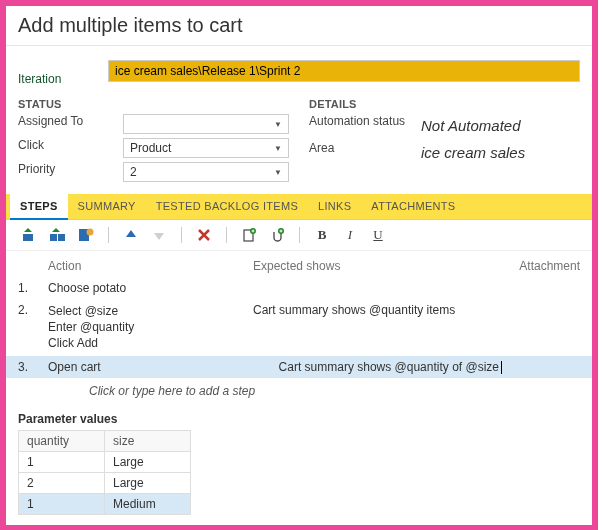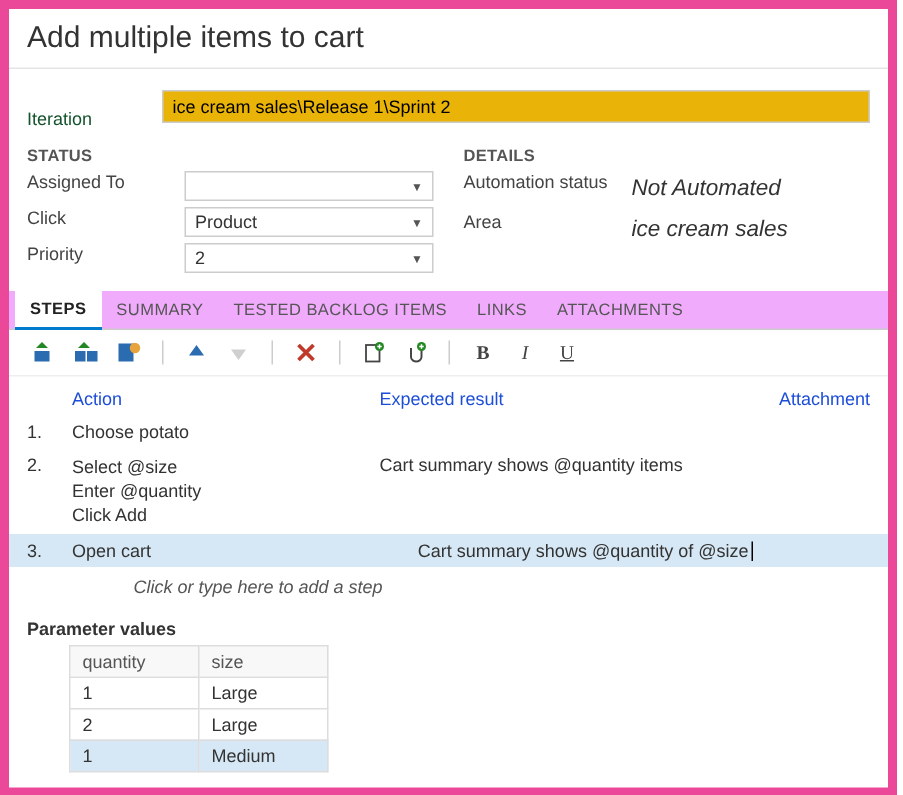--- a/index.html
+++ b/index.html
@@ -83,23 +83,22 @@
     border: 1px solid transparent;
     font-style: italic;
   }
   .dropdown-arrow {
     font-size: 8px;
     color: #555;
   }
   .tabs {
     display: flex;
     border-bottom: 1px solid #ccc;
-    background: #f0abfc;
+    background: #fde047;
     padding: 0 4px;
-    align-items: center;
   }
   .tab {
     padding: 6px 10px;
     font-size: 11px;
     color: #555;
     cursor: pointer;
     letter-spacing: 0.3px;
   }
   .tab.active {
     font-weight: 600;
@@ -129,21 +128,21 @@
     height: 16px;
     background: #ccc;
     margin: 0 6px;
   }
   .steps-header, .step-row {
     display: flex;
     padding: 4px 12px;
   }
   .steps-header {
     font-weight: 400;
-    color: #1d4ed8;
+    color: #737373;
     padding-top: 8px;
     padding-bottom: 4px;
     align-items: flex-end;
   }
   .col-num { width: 30px; }
   .col-action { width: 205px; padding-right: 8px;}
   .col-expected { flex: 1; padding-right: 8px;}
   .col-attach { width: 70px; text-align: right; }
   .step-row {
     align-items: flex-start;
@@ -171,21 +170,20 @@
   .param-section {
     padding: 4px 12px 10px 12px;
   }
   .param-title {
     font-weight: 600;
     font-size: 12px;
     margin-bottom: 4px;
   }
   .param-table {
     border-collapse: collapse;
-    margin-left: 28px;
   }
   .param-table th, .param-table td {
     border: 1px solid #ddd;
     padding: 3px 8px;
     font-size: 12px;
     text-align: left;
     font-weight: 400;
     min-width: 86px;
   }
   .param-table th {
@@ -316,21 +314,21 @@
     </div>
     <div class="tool-sep"></div>
     <div class="tool-btn" style="font-weight:700;font-size:13px;font-family:serif">B</div>
     <div class="tool-btn" style="font-style:italic;font-size:13px;font-family:serif">I</div>
     <div class="tool-btn" style="text-decoration:underline;font-size:13px;font-family:serif">U</div>
   </div>
 
   <div class="steps-header">
     <div class="col-num"></div>
     <div class="col-action">Action</div>
-    <div class="col-expected">Expected result</div>
+    <div class="col-expected">Expected shows</div>
     <div class="col-attach">Attachment</div>
   </div>
 
   <div class="step-row">
     <div class="col-num">1.</div>
     <div class="col-action">Choose potato</div>
     <div class="col-attach"></div>
   </div>
 
   <div class="step-row">

